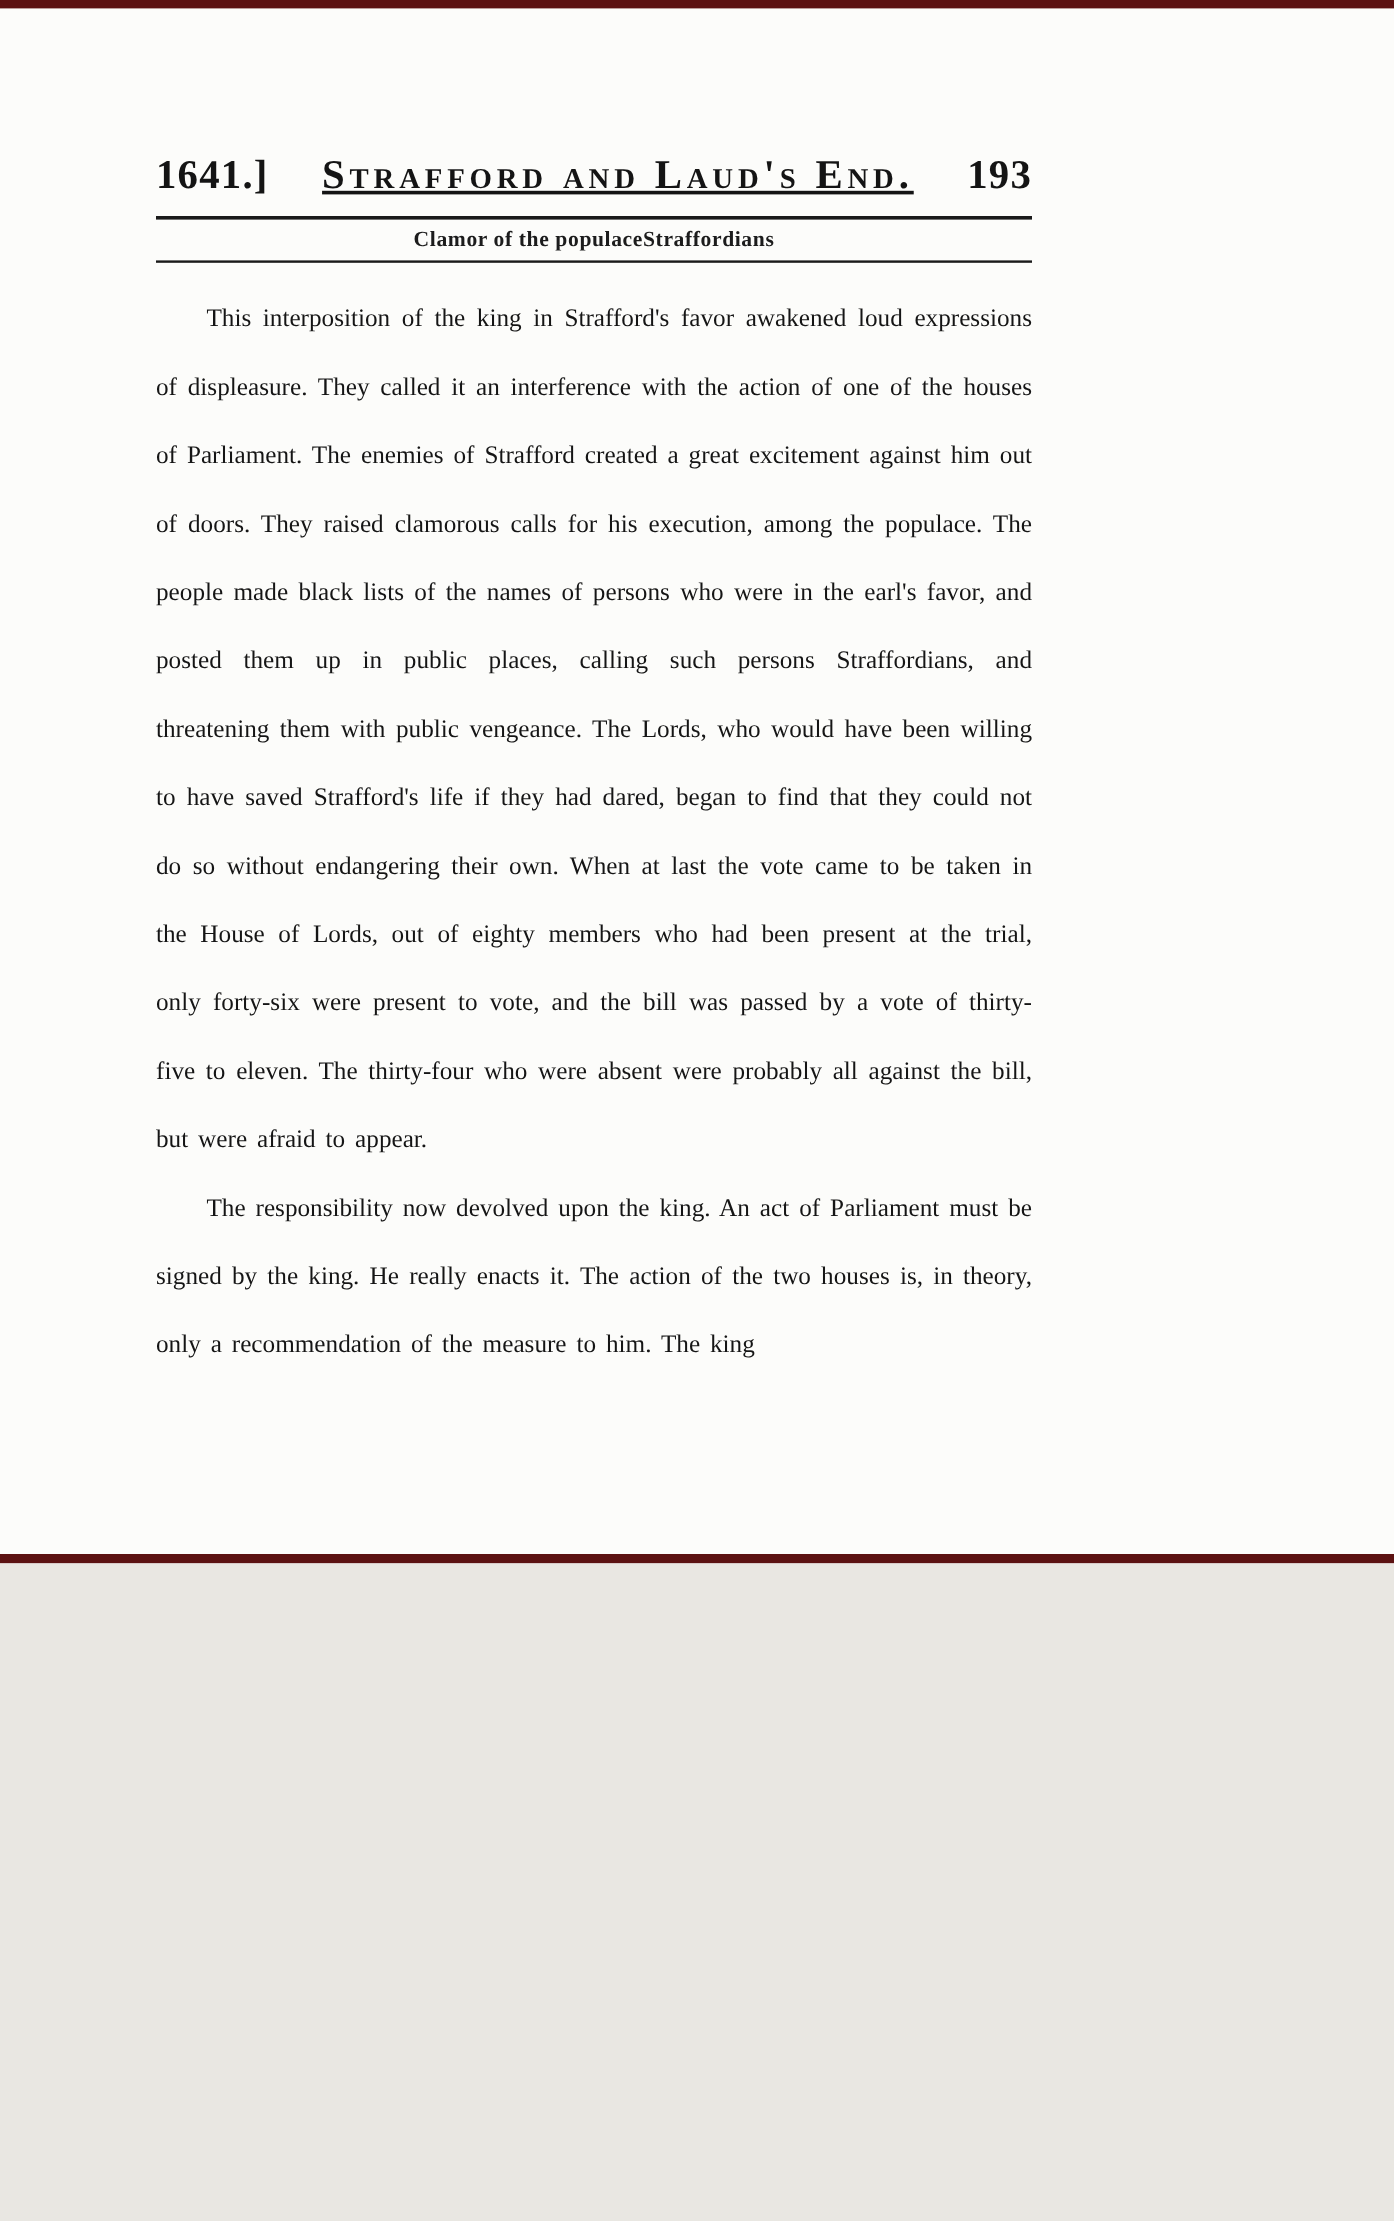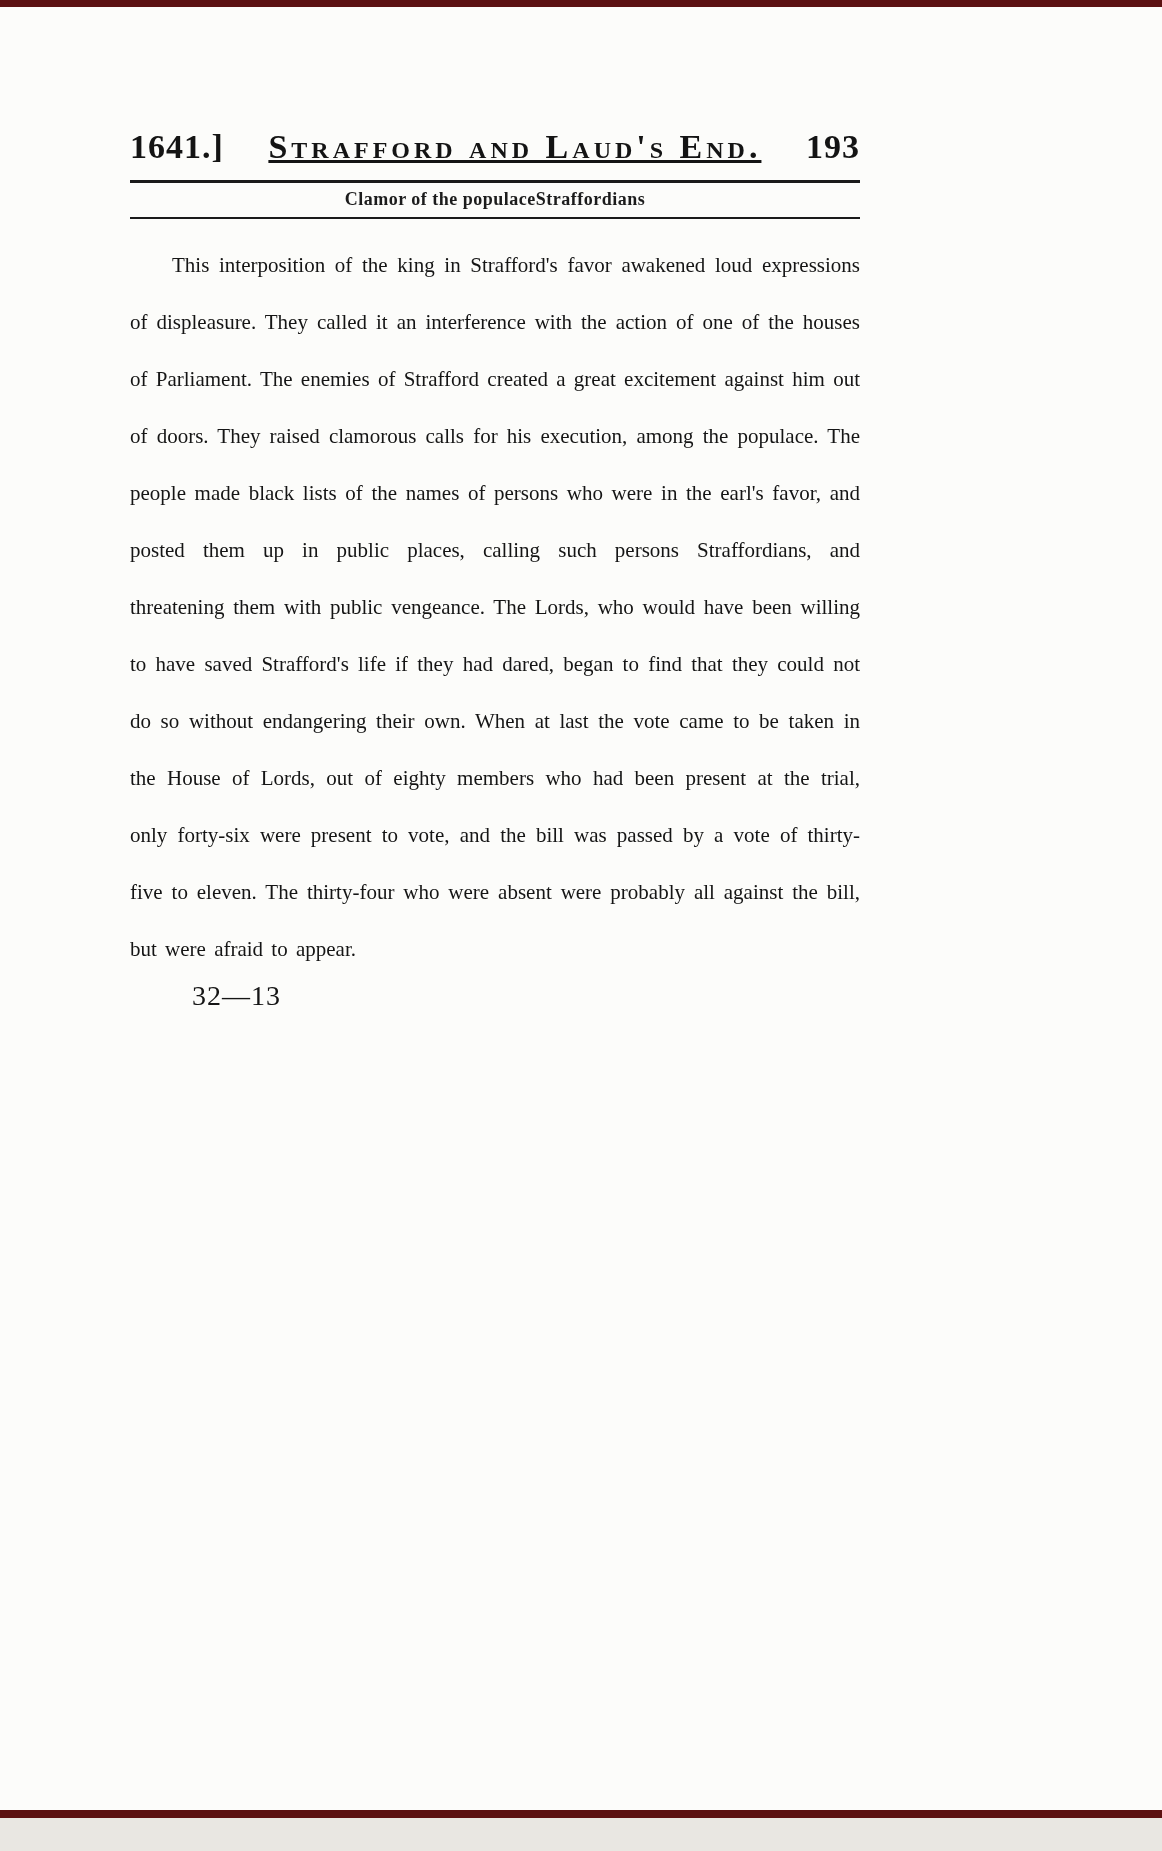--- a/index.html
+++ b/index.html
@@ -3,21 +3,21 @@
 <meta charset="utf-8">
 <style>
   html, body {
     margin: 0;
     padding: 0;
     background: #e9e7e2;
   }
   .page {
     position: relative;
     width: 1162px;
-    height: 1818px;
+    height: 1303px;
     background: #fcfcfa;
     overflow: hidden;
     font-family: "Liberation Serif", "DejaVu Serif", serif;
     color: #141414;
   }
   .scan-edge {
     position: absolute;
     left: 0;
     width: 100%;
     background: #5c1212;
@@ -108,20 +108,20 @@
 
     <div class="subheads">
       <span>Clamor of the populace</span>
       <span>Straffordians</span>
     </div>
 
     <div class="rule thin"></div>
 
     <div class="body-text">
       <p class="body-para">This interposition of the king in Strafford's favor awakened loud expressions of displeasure. They called it an interference with the action of one of the houses of Parliament. The enemies of Strafford created a great excitement against him out of doors. They raised clamorous calls for his execution, among the populace. The people made black lists of the names of persons who were in the earl's favor, and posted them up in public places, calling such persons Straffordians, and threatening them with public vengeance. The Lords, who would have been willing to have saved Strafford's life if they had dared, began to find that they could not do so without endangering their own. When at last the vote came to be taken in the House of Lords, out of eighty members who had been present at the trial, only forty-six were present to vote, and the bill was passed by a vote of thirty-five to eleven. The thirty-four who were absent were probably all against the bill, but were afraid to appear.</p>
+      <p class="body-para">The responsibility now devolved upon the king. An act of Parliament must be signed by the king. He really enacts it. The action of the two houses is, in theory, only a recommendation of the measure to him. The king</p>
     </div>
 
-    <div class="signature-mark">32—13</div>
 
   </div>
 
   <div class="scan-edge bottom"></div>
 </div>
 
 </body></html>

